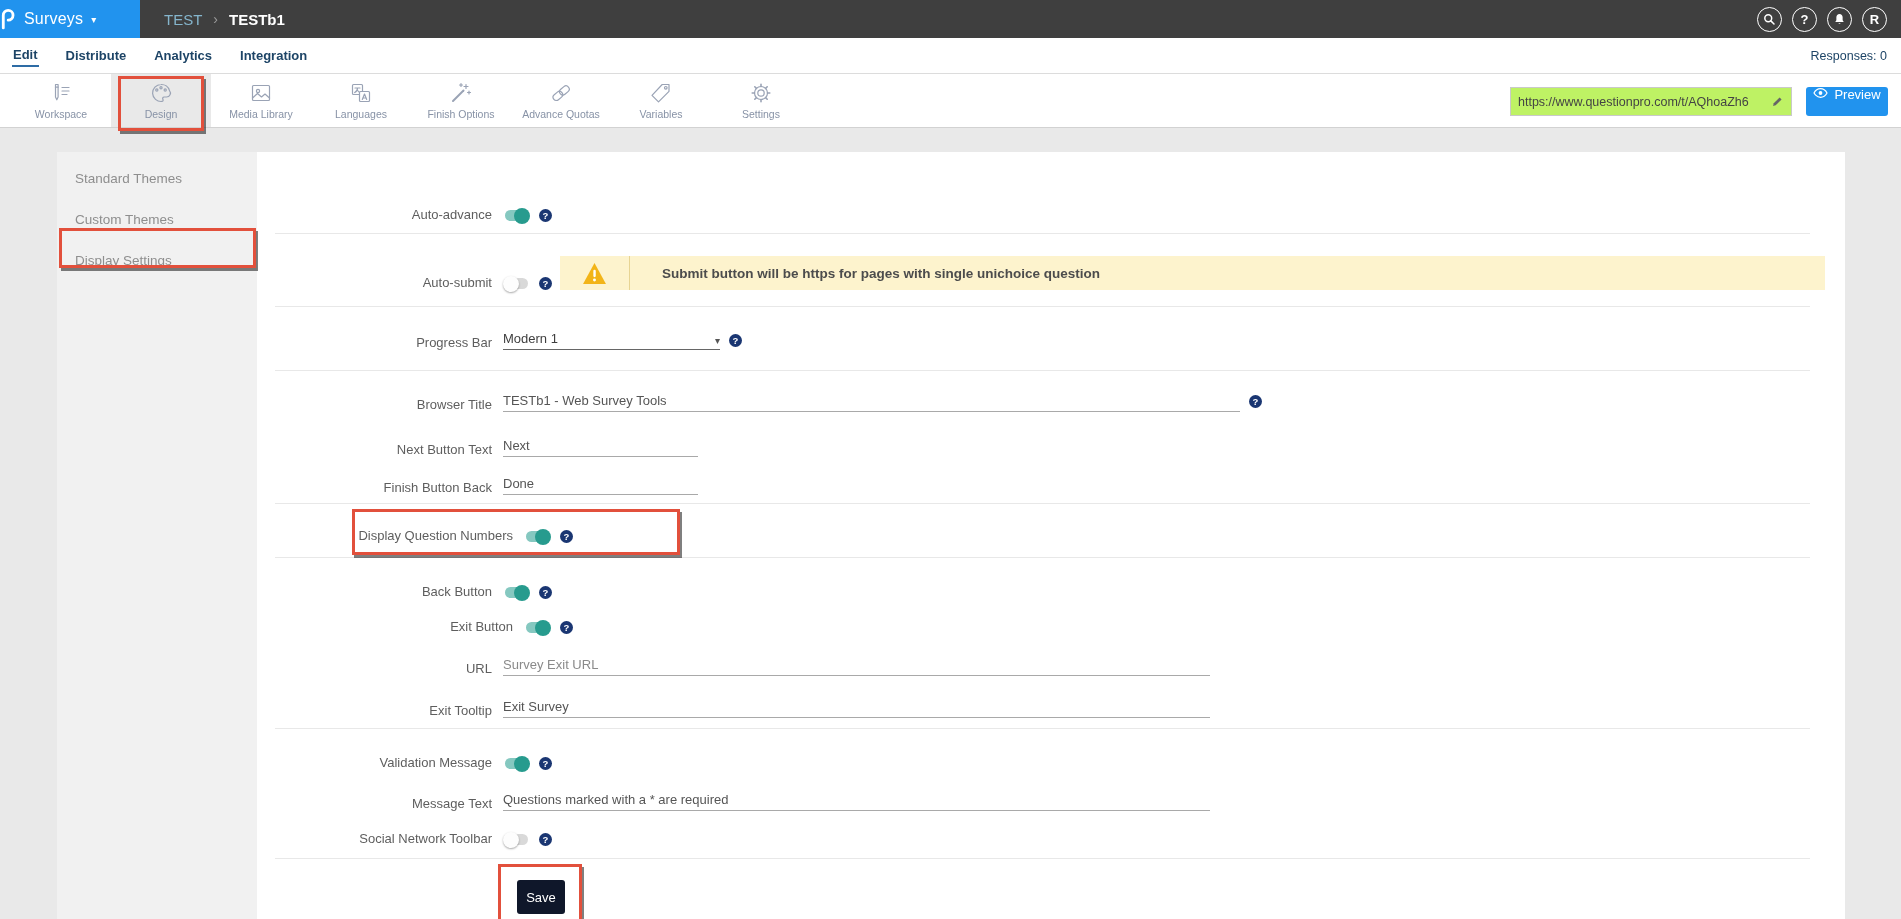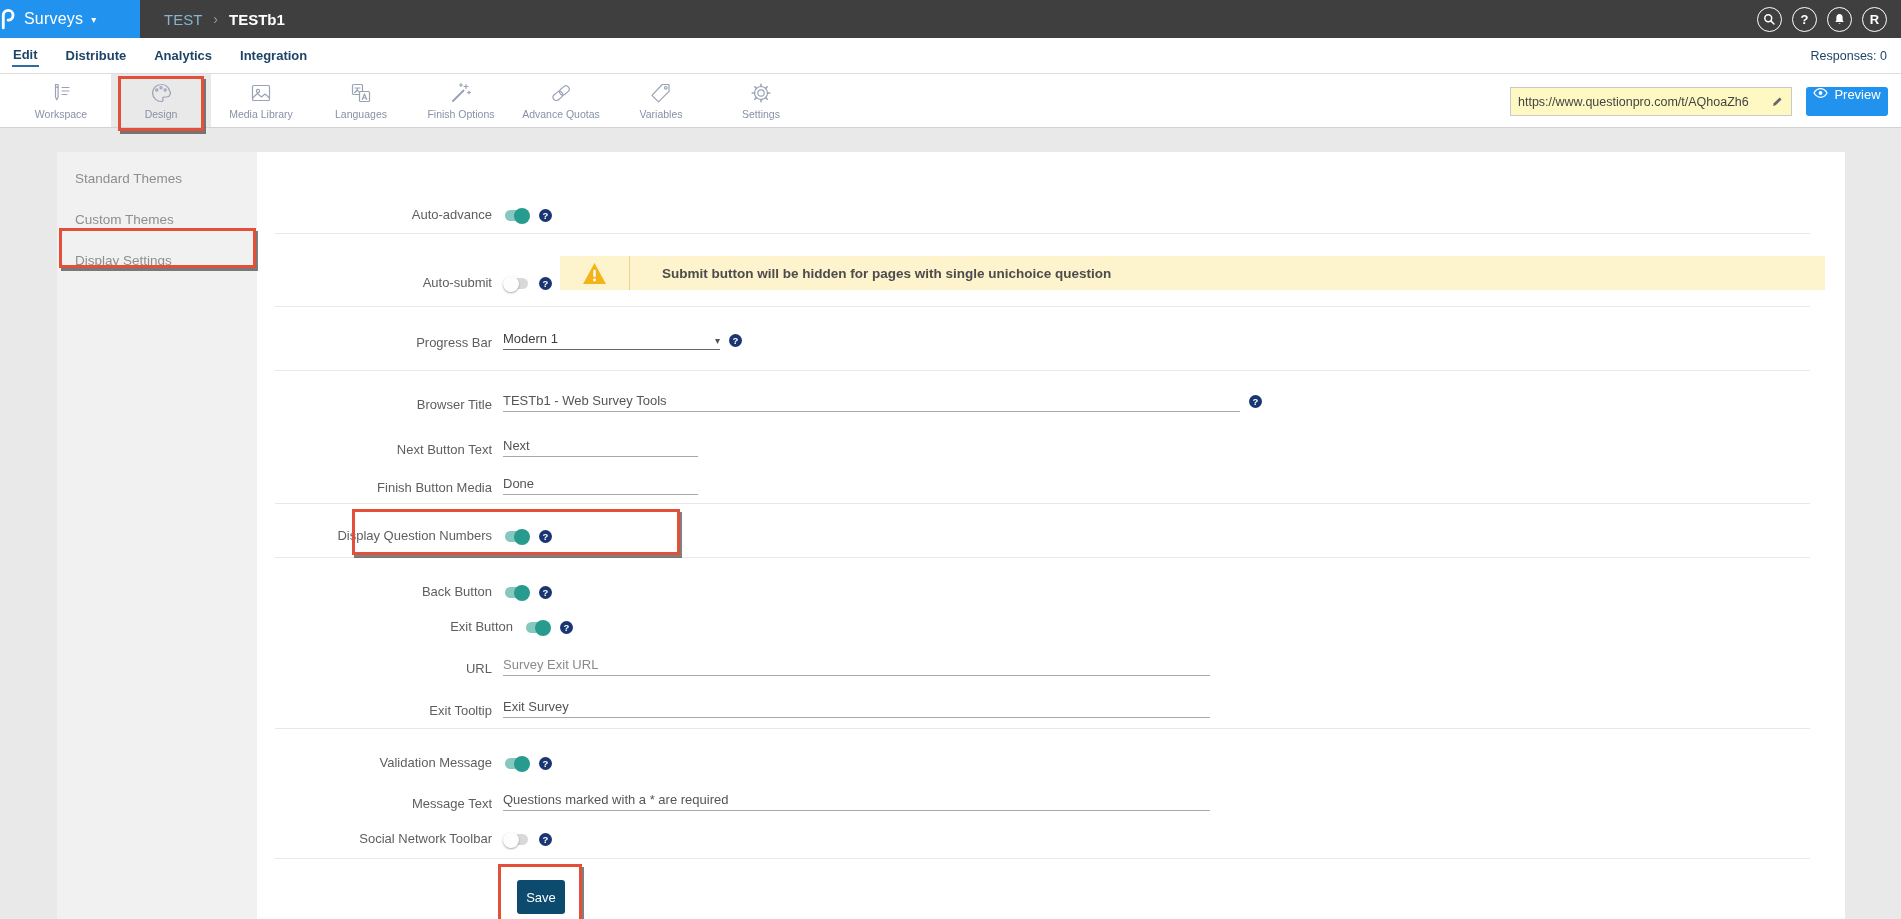--- a/index.html
+++ b/index.html
@@ -26,21 +26,21 @@
   .tab.active { border-bottom:2px solid #2e6ca5; }
   .responses { margin-left:auto; color:#1d4466; font-size:12.5px; padding-right:2px; }
 
   
   .toolbar { position:absolute; top:73px; left:0; width:1901px; height:55px; background:#fff;
              border-top:1px solid #dcdcdc; border-bottom:1px solid #d2d2d2; display:flex; padding-left:11px; }
   .tool { width:100px; height:100%; display:flex; flex-direction:column; align-items:center; justify-content:center; gap:3px; cursor:pointer; }
   .tool.selected { background:#e9e9e9; }
   .tool .tlabel { font-size:10.5px; color:#8792a6; }
   .ticon { width:24px; height:24px; stroke:#9aa3b5; fill:none; stroke-width:1.2; stroke-linecap:round; stroke-linejoin:round; }
-  .share-box { position:absolute; right:109px; top:13px; width:282px; height:29px; background:#fef9c3; border:1px solid #c9c9c9;
+  .share-box { position:absolute; right:109px; top:13px; width:282px; height:29px; background:#bef264; border:1px solid #c9c9c9;
                display:flex; align-items:center; padding:0 7px; }
   .share-box input { flex:1; border:none; background:transparent; outline:none; font-size:12.5px; color:#444;
                      font-family:"Liberation Sans", sans-serif; }
   .share-edit { margin-left:5px; cursor:pointer; display:flex; }
   .preview-btn { position:absolute; right:13px; top:13px; width:82px; height:29px; background:#2193ee; border-radius:3px;
                  color:#fff; font-size:13px; display:flex; align-items:flex-start; justify-content:center; gap:6px; cursor:pointer; }
 
   
   .sidebar { position:absolute; left:57px; top:152px; width:200px; height:767px; background:#f1f1f1; padding-top:6px; }
   .side-item { padding:13px 18px; font-size:13.5px; color:#8e8e8e; cursor:pointer; }
@@ -68,21 +68,21 @@
   .w-short { width:195px; } .w-long { width:707px; } .w-title { width:737px; }
 
   .sel { width:217px; border-bottom:1px solid #666; display:flex; justify-content:space-between; align-items:flex-end;
          padding-bottom:3px; font-size:13px; color:#3e3e3e; cursor:pointer; }
   .sel .caret { color:#555; font-size:10px; }
 
   .warnbox { margin-left:8px; width:1265px; height:34px; background:#fdf3cd; display:flex; align-items:stretch; }
   .wicon { width:70px; display:flex; align-items:center; justify-content:center; border-right:1px solid #e7d493; }
   .wtext { display:flex; align-items:center; padding-left:32px; font-weight:bold; color:#4c4c4c; font-size:13.5px; }
 
-  .save-btn { position:absolute; left:260px; top:728px; width:48px; height:34px; background:#0c4a6e; border-radius:3px;
+  .save-btn { position:absolute; left:260px; top:728px; width:48px; height:34px; background:#0f172a; border-radius:3px;
               color:#fff; font-size:13px; display:flex; align-items:center; justify-content:center; cursor:pointer; }
 
   
   .anno { position:absolute; border:3px solid #e2503c; box-shadow:2px 3px 0 rgba(0,0,0,.5); pointer-events:none; z-index:50; }
   #anno-design  { left:118px; top:76px;  width:86px;  height:55px; }
   #anno-sidebar { left:59px;  top:228px; width:197px; height:40px; }
   #anno-dqn     { left:352px; top:509px; width:328px; height:46px; }
   #anno-save    { left:498px; top:864px; width:84px;  height:58px; }
 </style>
 </head>
@@ -241,21 +241,21 @@
       <span class="help">?</span>
     </span>
     <span class="warnbox">
       <span class="wicon">
         <svg width="25" height="23" viewBox="0 0 24 22">
             <path d="M12 1L23 21H1Z" fill="#f2b418"></path>
             <rect x="10.9" y="7.5" width="2.3" height="7" rx="1.1" fill="#fff"></rect>
             <circle cx="12" cy="17.3" r="1.4" fill="#fff"></circle>
           </svg>
       </span>
-      <span class="wtext">Submit button will be hidden for pages with single unichoice question</span>
+      <span class="wtext">Submit button will be https for pages with single unichoice question</span>
     </span>
   </div>
   <div class="hr" style="top:154px;"></div>
 
   <div class="srow" style="top:174px;height:24px;">
     <span class="lbl">Progress Bar</span>
     <span class="ctrl">
       <span class="sel">
         <span>Modern 1</span>
         <span class="caret">▾</span>
@@ -274,28 +274,28 @@
   </div>
 
   <div class="srow" style="top:281px;height:24px;">
     <span class="lbl">Next Button Text</span>
     <span class="ctrl">
       <input class="uline w-short" value="Next" style="">
     </span>
   </div>
 
   <div class="srow" style="top:319px;height:24px;">
-    <span class="lbl">Finish Button Media</span>
+    <span class="lbl">Finish Button Back</span>
     <span class="ctrl">
       <input class="uline w-short" value="Done" style="">
     </span>
   </div>
   <div class="hr" style="top:351px;"></div>
 
-  <div class="srow" style="top:367px;height:24px;">
+  <div class="srow" style="top:367px;height:24px;padding-left:21px;">
     <span class="lbl">Display Question Numbers</span>
     <span class="ctrl">
       <span class="switch on">
           <span class="knob"></span>
         </span>
       <span class="help">?</span>
     </span>
   </div>
   <div class="hr" style="top:405px;"></div>
 

